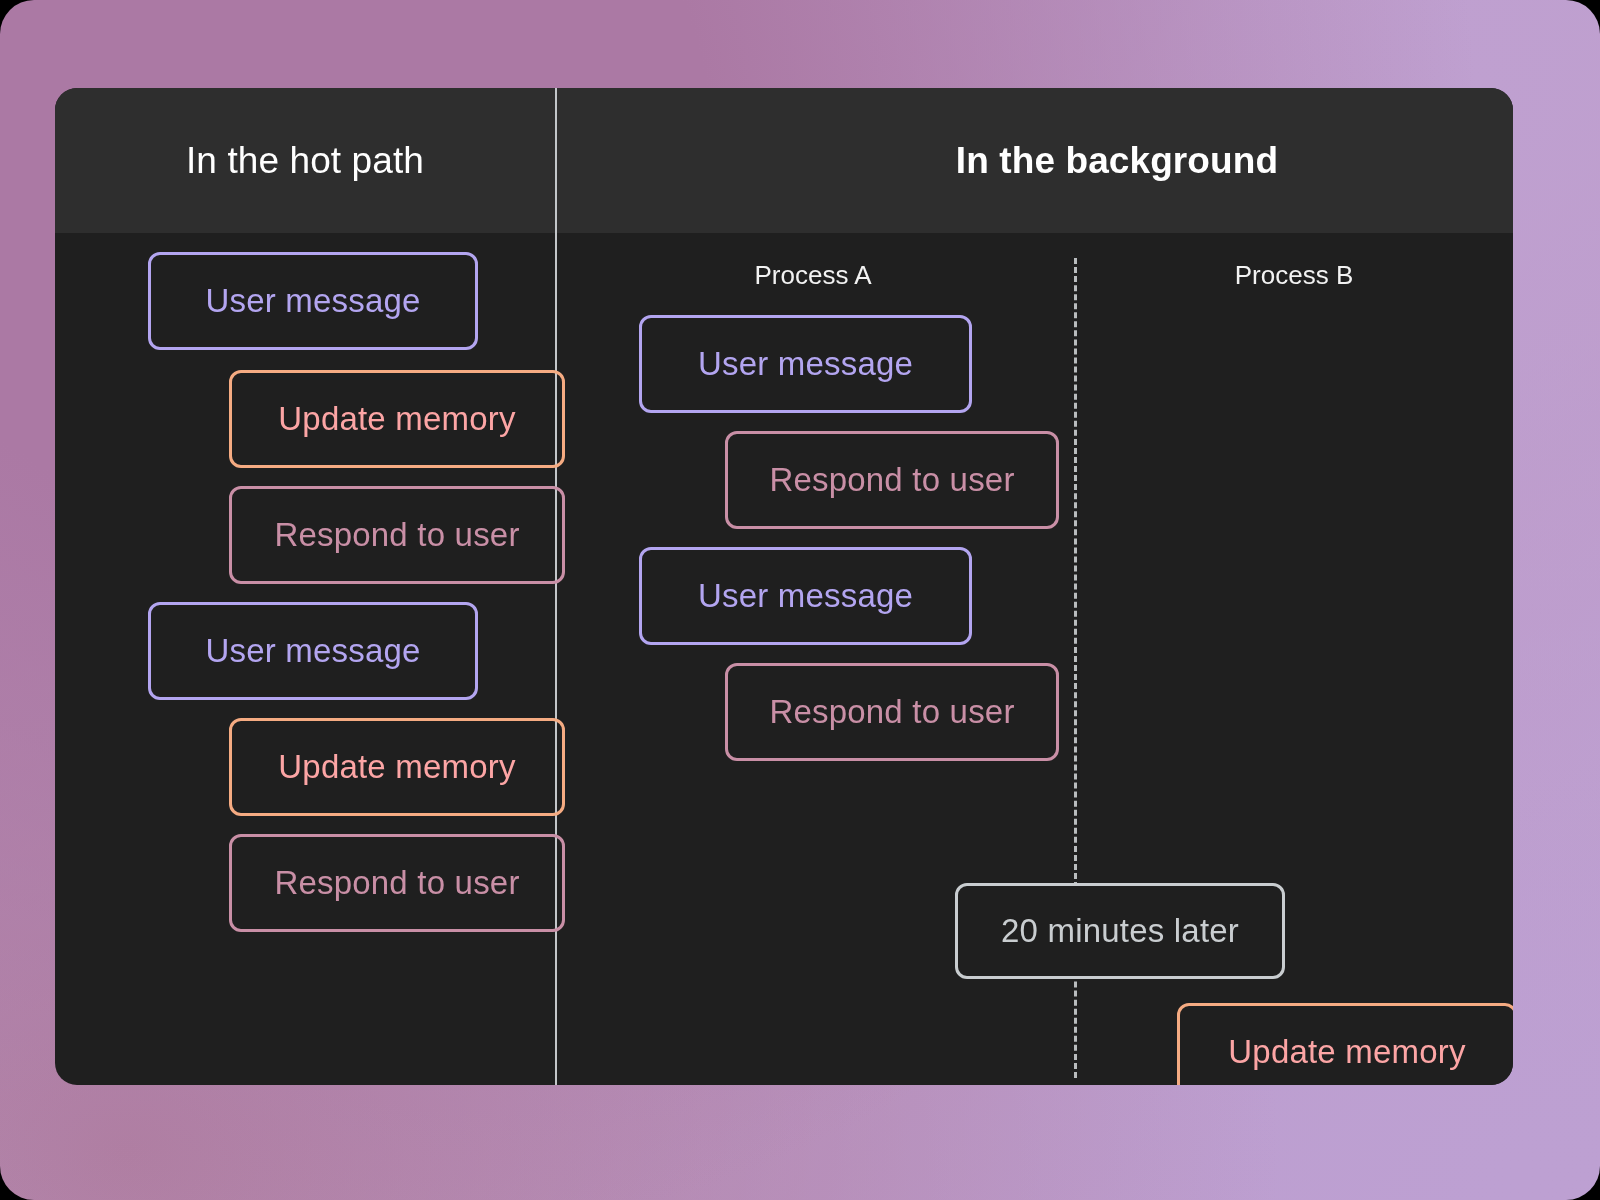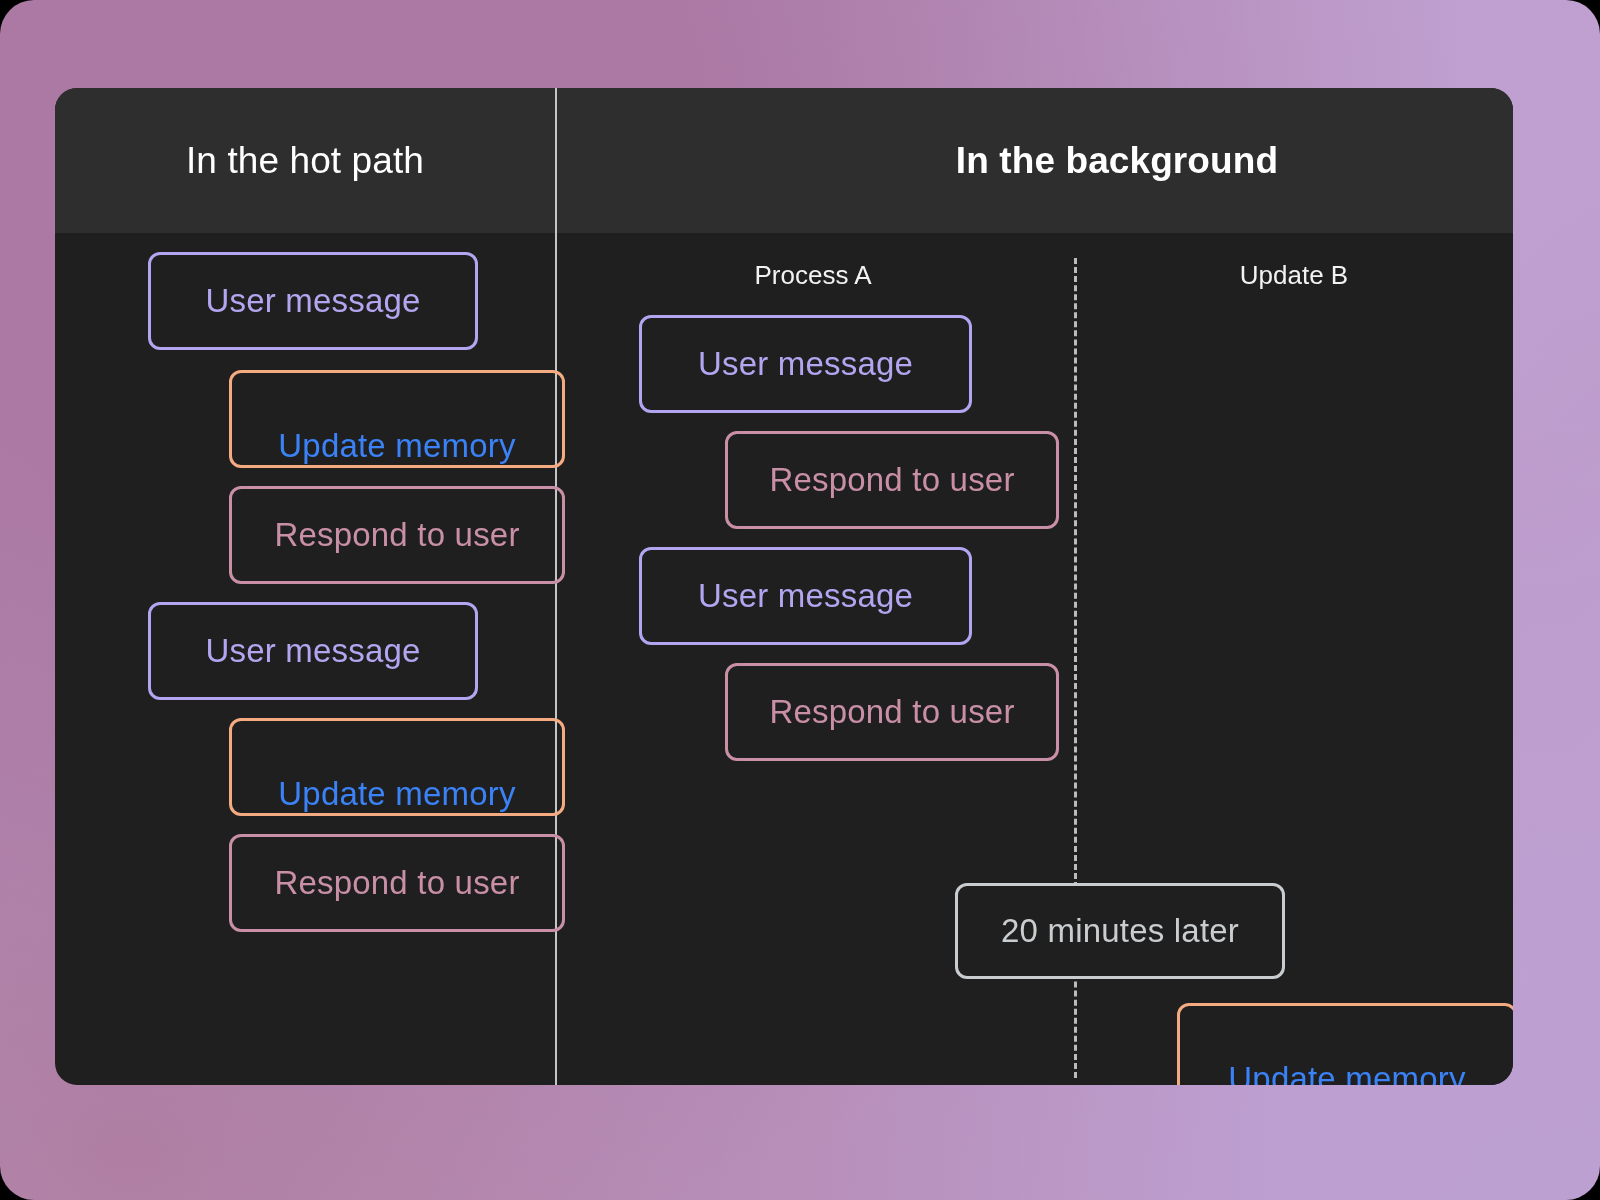--- a/index.html
+++ b/index.html
@@ -61,21 +61,21 @@
     position:absolute;box-sizing:border-box;
     border:3px solid #3b82f6;border-radius:12px;
     display:flex;align-items:center;
     background:rgba(0,0,0,0);
     font-size:33px;font-weight:400;letter-spacing:.2px;
     white-space:nowrap;padding-left:0;
   }
   .box .lbl{width:100%;text-align:center;}
 
   .box.user   {border-color:#b3a5f0;color:#b3a5f0;}
-  .box.memory {border-color:#f5ab82;color:#3b82f6;align-items:flex-end;}
+  .box.memory {border-color:#f5ab82;color:#fca5a5;}
   .box.respond{border-color:#c98fa6;color:#c98fa6;}
   .box.time   {border-color:#c9cdd0;color:#c9cdd0;}
 
   
   #hp-0{left:93px; top:19px;  width:330px;height:98px;}
   #hp-1{left:174px;top:137px; width:336px;height:98px;}
   #hp-2{left:174px;top:253px; width:336px;height:98px;}
   #hp-3{left:93px; top:369px; width:330px;height:98px;}
   #hp-4{left:174px;top:485px; width:336px;height:98px;}
   #hp-5{left:174px;top:601px; width:336px;height:98px;}
@@ -100,21 +100,21 @@
     <div id="header">
       <div class="hdr-title" id="hdr-left">In the hot path</div>
       <div class="hdr-title" id="hdr-right">In the background</div>
     </div>
 
     <div id="main-divider"></div>
 
     <div id="body">
 
       <div class="proc-label" id="proc-a">Process A</div>
-      <div class="proc-label" id="proc-b">Update B</div>
+      <div class="proc-label" id="proc-b">Process B</div>
 
       <div id="proc-divider"></div>
 
       <div class="box user" id="hp-0">
         <span class="lbl">User message</span>
       </div>
       <div class="box memory" id="hp-1">
         <span class="lbl">Update memory</span>
       </div>
       <div class="box respond" id="hp-2">

